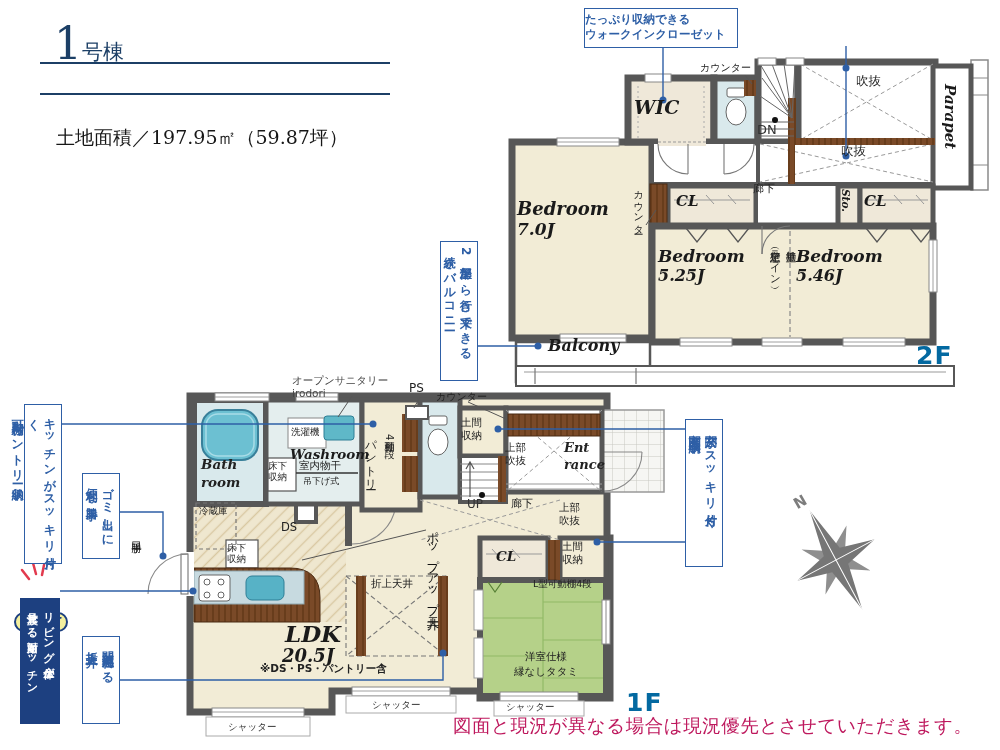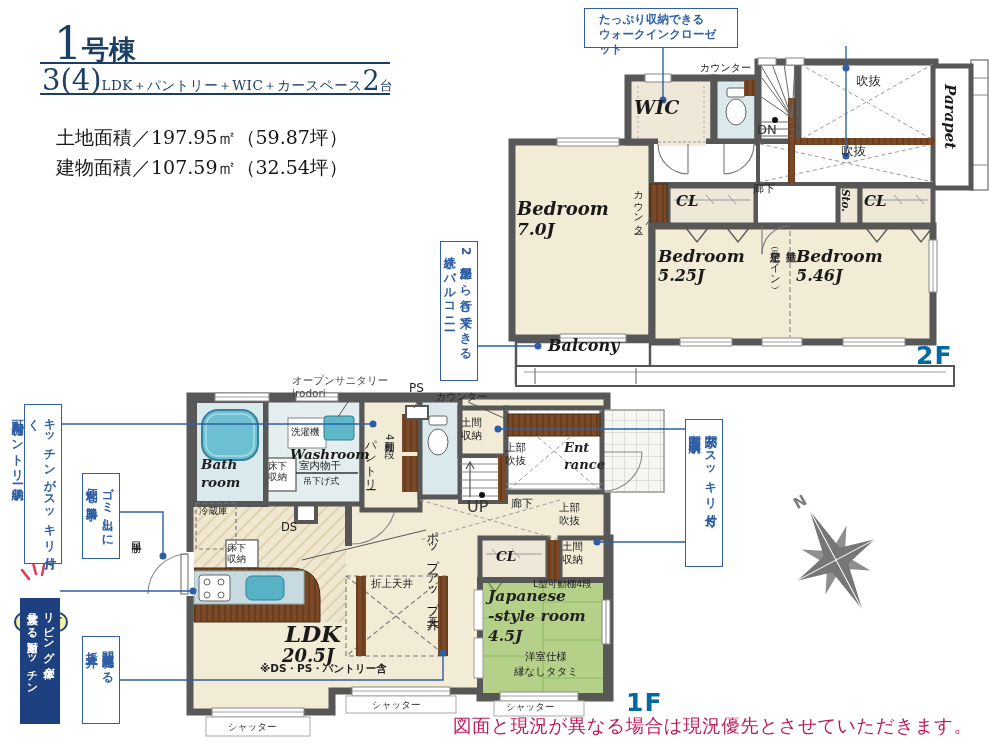--- a/index.html
+++ b/index.html
@@ -9,21 +9,21 @@
   html,body{margin:0;padding:0;background:#fff;}
   #stage{position:relative;width:1000px;height:750px;background:#fff;overflow:hidden;
          font-family:"DejaVu Sans","Liberation Sans",sans-serif;color:#222;}
   .abs{position:absolute;}
   .jp{font-family:"DejaVu Sans","Liberation Sans",sans-serif;}
   .en{font-family:"DejaVu Serif","Liberation Serif",serif;font-style:italic;font-weight:bold;color:#1a1a1a;}
   .lbl{white-space:pre-line;line-height:1.25;color:#222;}
   .c{text-align:left;}
   .vtext{writing-mode:vertical-rl;text-orientation:mixed;letter-spac1ing:1px;}
   .callout{border:1.5px solid var(--accent);color:var(--accent);background:#fff;
-           font-weight:bold;white-space:pre-line;font-size:12px;line-height:1.3;padding:3px 14px;box-sizing:border-box;}
+           font-weight:bold;white-space:pre-line;font-size:12px;line-height:1.3;padding:3px 0;box-sizing:border-box;}
   .callout.v{writing-mode:vertical-rl;text-orientation:mixed;padding:5px 3px;letter-spacing:1.5px;line-height:1.35;}
   .banner{background:var(--banner);color:#fff;writing-mode:vertical-rl;text-orientation:mixed;
           font-weight:bold;font-size:11px;letter-spacing:1px;line-height:1.5;padding:6px 4px;box-sizing:border-box;white-space:pre-line;}
   .point-badge{background:var(--pointy);border:2px solid var(--banner);color:var(--banner);
           border-radius:12px;font-size:11.5px;font-weight:bold;font-style:italic;text-align:center;line-height:16px;box-sizing:border-box;}
   .floor-big{font-size:25px;font-weight:bold;color:#0369a1;letter-spacing:1px;}
   .hdr-line{background:var(--navy);}
   .title-row{color:var(--navy);font-family:"DejaVu Serif","Liberation Serif",serif;}
 </style>
 </head>
@@ -253,33 +253,26 @@
     </g>
 
     <g transform="translate(836,560) rotate(-28)">
       <path d="M0,-36 L7,-7 L36,0 L7,7 L0,36 L-7,7 L-36,0 L-7,-7 Z" transform="rotate(45)" fill="#8f8f8f"></path>
       <path d="M0,-56 L9,-9 L44,0 L9,9 L0,56 L-9,9 L-44,0 L-9,-9 Z" fill="#767676"></path>
       <path d="M0,-56 L0,56 M-44,0 L44,0" stroke="#fff" stroke-width="1"></path>
     </g>
   </svg>
 
   <div class="abs title-row" style="left:54px;top:18px;">
-    <span style="font-size:44px;">1</span><span style="font-size:27px;font-weight:bold;">号棟</span>
+    <span style="font-size:44px;">1</span><span style="font-size:21px;">号棟</span>
   </div>
   <div class="abs hdr-line" style="left:40px;top:62px;width:350px;height:2px;"></div>
-  <div class="abs title-row" style="left:42px;top:63px;width:352px;display:flex;align-items:baseline;">
-    <span style="font-size:29px;">3(4)</span>
-    <span style="font-size:13.5px;letter-spacing:0.5px;">LDK＋パントリー＋WIC＋カースペース</span>
-    <span style="font-size:27px;">2</span>
-    <span style="font-size:13px;">台</span>
-  </div>
   <div class="abs hdr-line" style="left:40px;top:93px;width:350px;height:1.5px;"></div>
   <div class="abs" style="left:56px;top:122px;font-family:'DejaVu Serif','Liberation Serif',serif;font-size:19px;color:#161616;line-height:30px;">
     <div>土地面積／197.95㎡（59.87坪）</div>
-    <div>建物面積／107.59㎡（32.54坪）</div>
   </div>
 
   <div class="abs callout jp" style="left:584px;top:8px;width:154px;height:40px;font-size:11.5px;">たっぷり収納できる
 ウォークインクローゼット</div>
   <div class="abs callout v jp" style="left:440px;top:241px;width:38px;height:140px;">2部屋から行き来できる
 続きバルコニー</div>
   <div class="abs callout v jp" style="left:24px;top:404px;width:38px;height:160px;">キッチンがスッキリ片付く
 可動棚付パントリー収納</div>
   <div class="abs callout v jp" style="left:82px;top:473px;width:38px;height:86px;">ゴミ出しに
 便利な勝手口</div>
@@ -332,40 +325,37 @@
   <div class="abs jp" style="left:299px;top:459px;font-size:10.5px;">室内物干</div>
   <div class="abs jp" style="left:303px;top:475px;font-size:9px;">吊下げ式</div>
   <div class="abs jp vtext" style="left:363px;top:432px;height:76px;font-size:11.5px;">パントリー</div>
   <div class="abs jp vtext" style="left:382px;top:434px;height:66px;font-size:10px;">可動棚4段</div>
   <div class="abs jp lbl c" style="left:461px;top:416px;width:44px;font-size:10.5px;">土間
 収納</div>
   <div class="abs jp lbl c" style="left:505px;top:441px;width:36px;font-size:10.5px;">上部
 吹抜</div>
   <div class="abs en lbl c" style="left:552px;top:440px;width:48px;font-size:13px;line-height:1.3;margin-left:12px;">Ent
 rance</div>
-  <div class="abs jp" style="left:467px;top:497px;font-size:16px;color:#333;">UP</div>
+  <div class="abs jp" style="left:467px;top:497px;font-size:12px;color:#333;">UP</div>
   <div class="abs jp" style="left:511px;top:496px;font-size:11px;">廊下</div>
   <div class="abs jp lbl c" style="left:559px;top:501px;width:36px;font-size:10.5px;">上部
 吹抜</div>
   <div class="abs en c" style="left:496px;top:548px;width:38px;font-size:13.5px;">CL</div>
   <div class="abs jp lbl c" style="left:562px;top:540px;width:42px;font-size:10.5px;">土間
 収納</div>
   <div class="abs jp" style="left:199px;top:505px;font-size:9.5px;">冷蔵庫</div>
   <div class="abs jp" style="left:281px;top:520px;font-size:11.5px;">DS</div>
   <div class="abs jp lbl c" style="left:227px;top:542px;width:31px;font-size:9.5px;line-height:1.2;">床下
 収納</div>
   <div class="abs jp vtext" style="left:424px;top:522px;height:132px;font-size:12.5px;color:#111;">ポップアップ天井</div>
   <div class="abs jp" style="left:371px;top:577px;font-size:10.5px;">折上天井</div>
   <div class="abs en c" style="left:285px;top:620px;width:70px;font-size:23px;">LDK</div>
   <div class="abs en c" style="left:282px;top:645px;width:80px;font-size:18px;">20.5J</div>
   <div class="abs jp" style="left:260px;top:662px;font-size:10.5px;font-weight:bold;">※DS・PS・パントリー含</div>
   <div class="abs jp" style="left:533px;top:578px;font-size:9.5px;">L型可動棚4段</div>
-  <div class="abs en lbl c" style="left:488px;top:586px;width:112px;font-size:15.5px;line-height:1.3;">Japanese
--style room
-4.5J</div>
   <div class="abs jp" style="left:525px;top:650px;font-size:10.5px;">洋室仕様</div>
   <div class="abs jp" style="left:514px;top:665px;font-size:10.5px;">縁なしタタミ</div>
   <div class="abs jp vtext" style="left:130px;top:534px;height:46px;font-size:10.5px;color:#111;">勝手口</div>
   <div class="abs jp c" style="left:228px;top:721px;width:60px;font-size:9.5px;color:#333;">シャッター</div>
   <div class="abs jp c" style="left:372px;top:699px;width:60px;font-size:9.5px;color:#333;">シャッター</div>
   <div class="abs jp c" style="left:506px;top:701px;width:50px;font-size:9.5px;color:#333;">シャッター</div>
   <div class="abs floor-big" style="left:626px;top:688px;">1F</div>
 
   <div class="abs" style="left:794px;top:493px;font-size:15px;font-weight:bold;color:#7d7d7d;transform:rotate(-30deg);">N</div>
 

